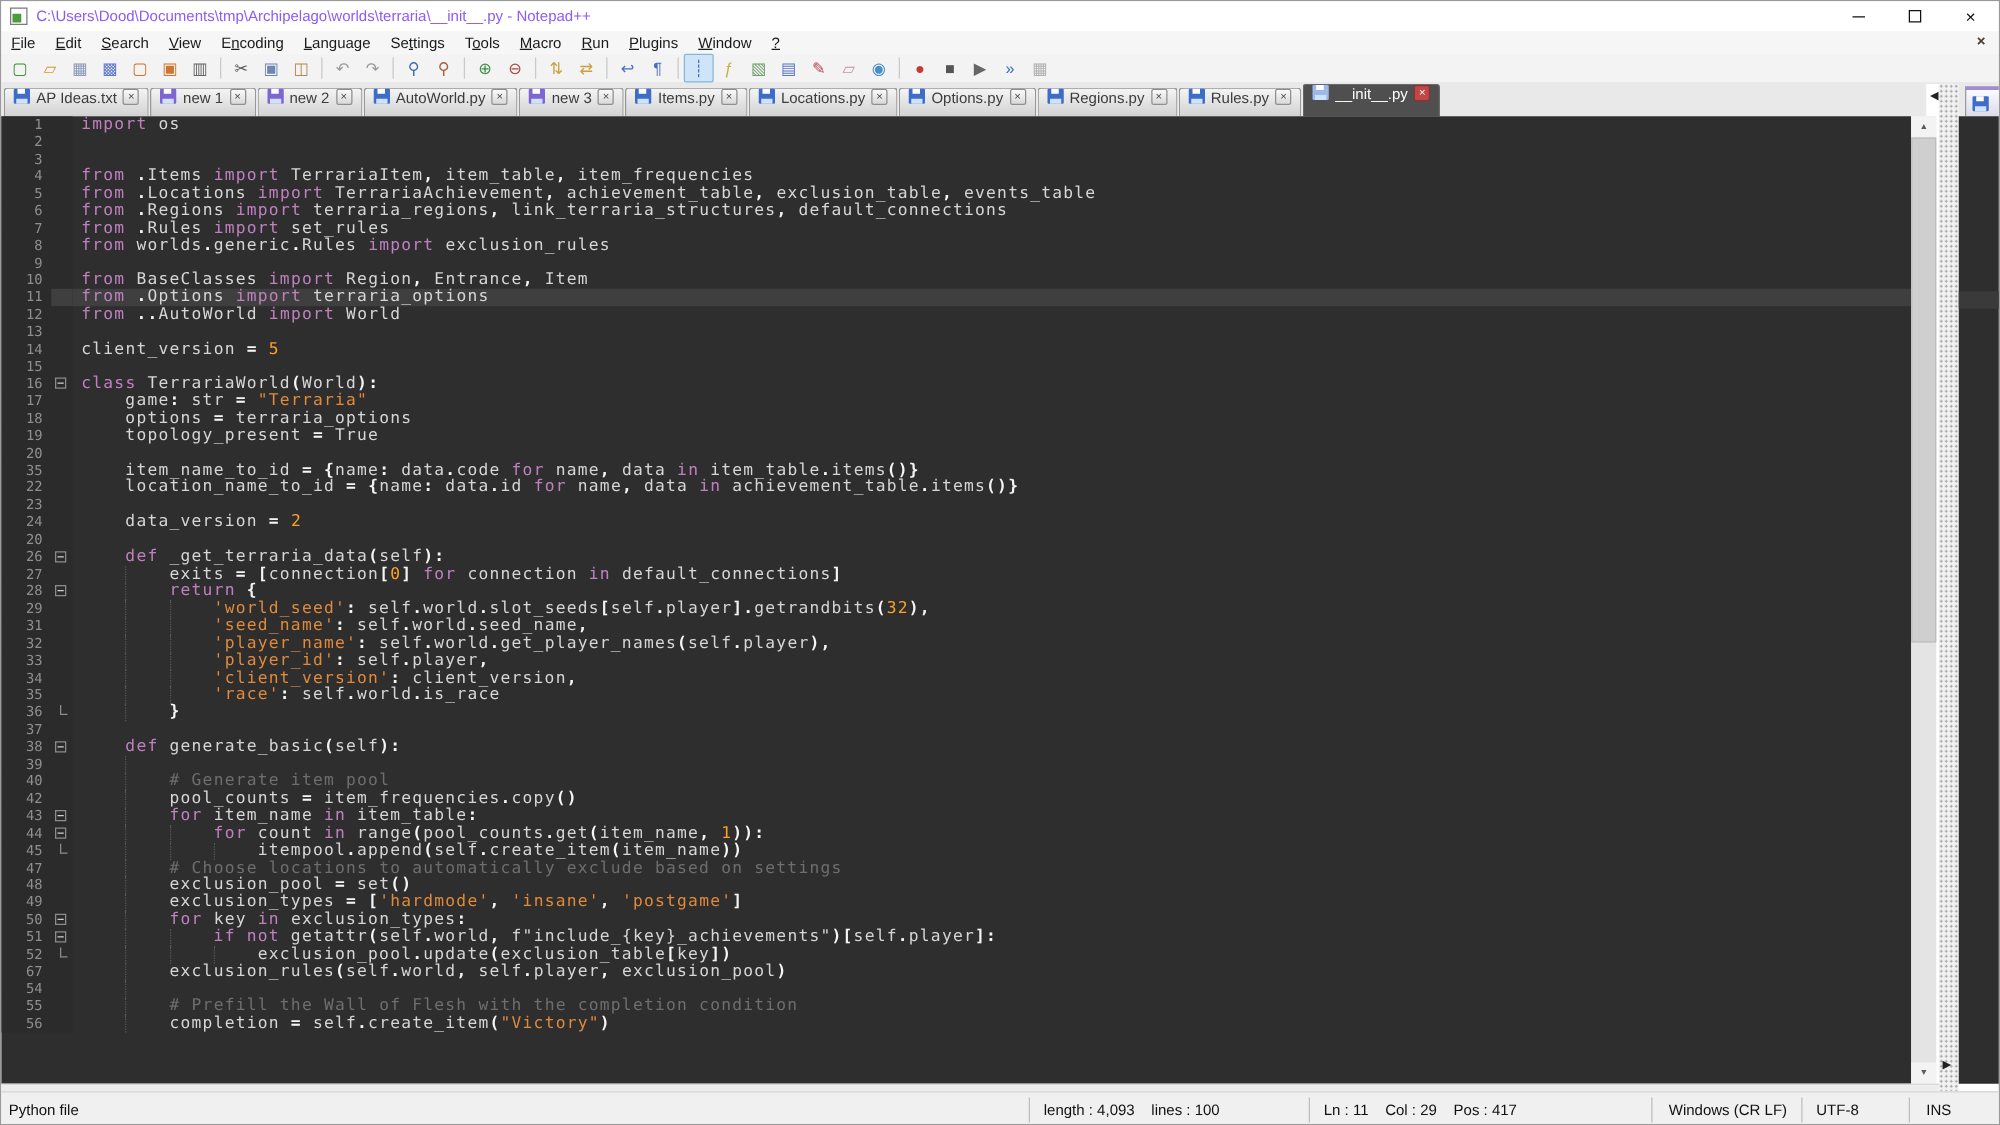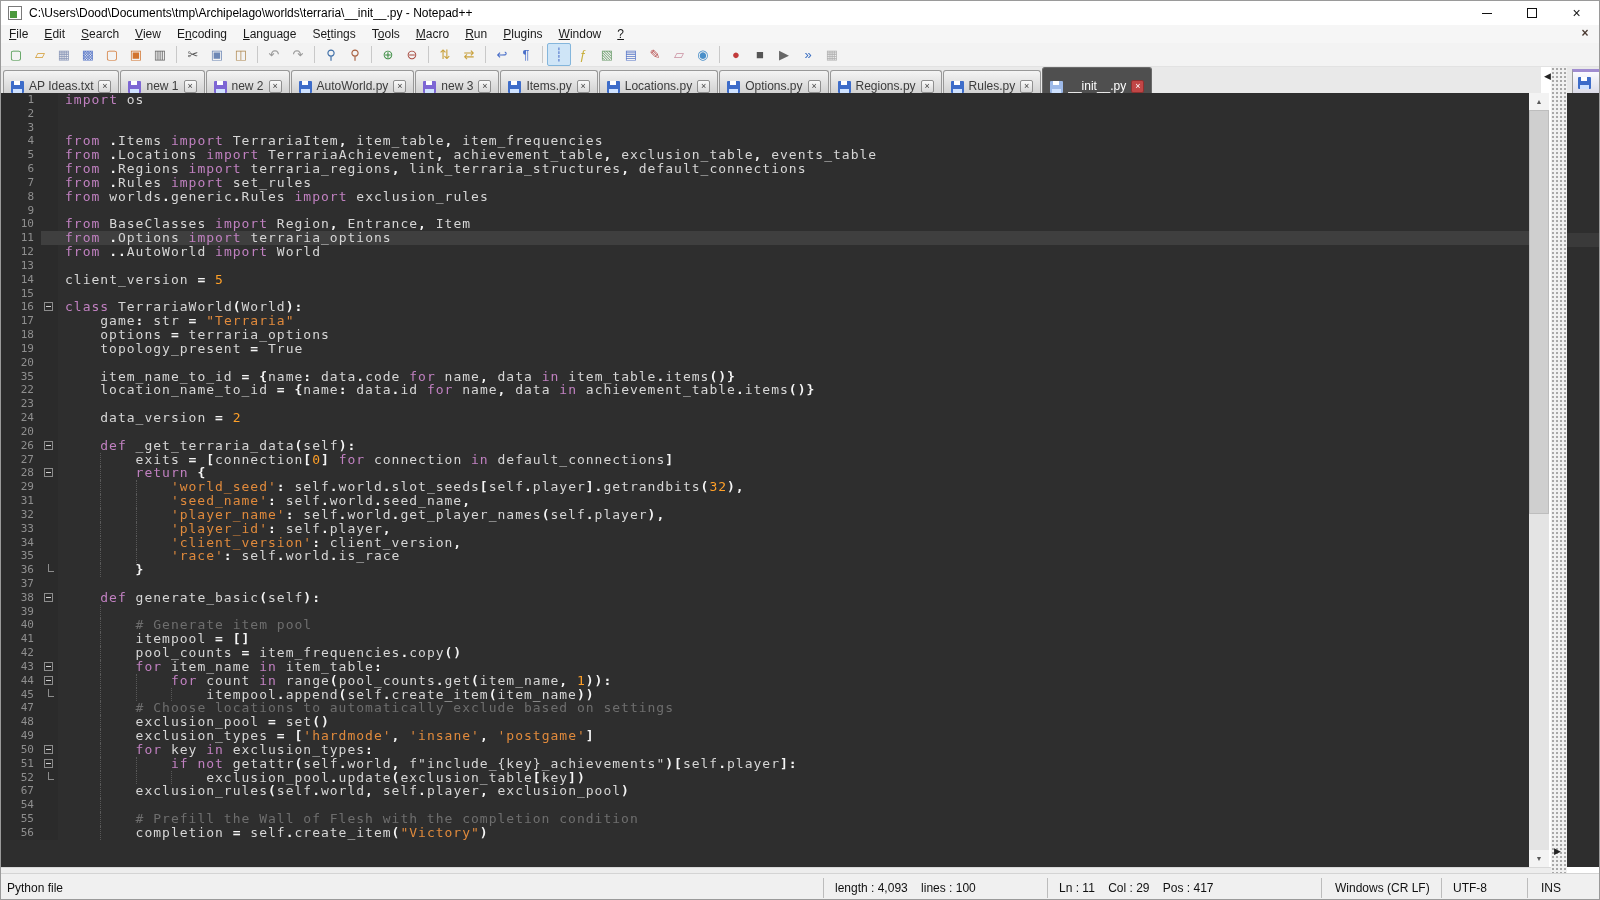--- a/index.html
+++ b/index.html
@@ -3,21 +3,21 @@
 <meta charset="utf-8">
 <style>
   body{margin:0;background:#fff}
   .app{position:relative;width:1600px;height:900px;background:#fff;overflow:hidden;
        font-family:"Liberation Sans",sans-serif;border:1px solid #9a9a9a;box-sizing:border-box}
 
   
   .titlebar{position:absolute;top:0;left:0;width:100%;height:24px;background:#fff;display:flex;align-items:center}
   .app-icon{width:14px;height:14px;margin:0 7px 0 7px;position:relative;background:#fff;border:1px solid #7a7a7a;box-sizing:border-box}
   .app-icon::after{content:"";position:absolute;left:1px;bottom:1px;width:7px;height:7px;background:#4c9a3d}
-  .title-text{font-size:12px;color:#000000;white-space:pre}
+  .title-text{font-size:12px;color:#8b5cf6;white-space:pre}
   .win-btns{position:absolute;right:0;top:0;height:24px;display:flex}
   .wbtn{width:45px;height:24px;display:flex;align-items:center;justify-content:center}
   .min-glyph{width:10px;height:1px;background:#111}
   .restore-glyph{width:8px;height:8px;border:1px solid #111;background:#fff;position:relative}
   .restore-glyph::before{content:"";position:absolute;left:2px;top:-4px;width:7px;height:7px;border:1px solid #111;z-index:-1}
   .close-glyph{font-size:14px;color:#111;line-height:1}
 
   
   .menubar{position:absolute;top:24px;left:0;width:100%;height:18px;background:#f6f6f6;display:flex;font-size:12px;color:#1a1a1a}
   .mitem{padding:0 8px;line-height:18px;white-space:pre}
@@ -26,21 +26,21 @@
 
   
   .toolbar{position:absolute;top:42px;left:0;width:100%;height:24px;background:#f3f3f3;display:flex;align-items:center;padding-left:3px;box-sizing:border-box;border-bottom:1px solid #e2e2e2}
   .tbtn{width:22px;height:21px;display:flex;align-items:center;justify-content:center;border:1px solid transparent;border-radius:2px;flex:0 0 auto}
   .tbtn.pressed{background:#cfe5f7;border-color:#84b6dc}
   .tglyph{font-size:13px;line-height:1}
   .tsep{width:1px;height:17px;background:#c9c9c9;margin:0 4px;flex:0 0 auto}
 
   
   .tabbar{position:absolute;top:66px;left:0;width:1540px;height:26px;background:#e9e9e9;display:flex;align-items:flex-end;padding-left:2px;box-sizing:border-box}
-  .tab{display:flex;align-items:flex-end;gap:5px;padding:0 7px;height:22px;margin-right:1px;
+  .tab{display:flex;align-items:flex-start;gap:5px;padding:0 7px;height:22px;margin-right:1px;
        background:linear-gradient(#f4f4f4,#d2d2d2);border:1px solid #989898;border-bottom:none;
        border-radius:3px 3px 0 0;font-size:12px;color:#3c3c3c;flex:0 0 auto}
   .tab.active{height:25px;background:var(--activeTabBg);color:#fff;border-color:#6a6a6a}
   .flop{width:13px;height:12px;position:relative;display:inline-block;border-radius:1px;flex:0 0 auto}
   .flop::before{content:"";position:absolute;top:0;left:3px;width:6px;height:4px;background:#fff}
   .flop::after{content:"";position:absolute;bottom:0;left:2px;width:9px;height:4px;background:#cfe2ff}
   .flop.saved{background:var(--flopSaved)}
   .flop.unsaved{background:var(--flopUnsaved)}
   .flop.on{background:var(--flopActive)}
   .tclose{width:13px;height:13px;border:1px solid #8f8f8f;background:linear-gradient(#fbfbfb,#d8d8d8);
@@ -491,25 +491,20 @@
           <span class="ln">39</span>
           <span class="fm"></span>
           <span class="ct"><span class="g"></span><span class="g gb"></span></span>
         </div>
         <div class="cl">
           <span class="ln">40</span>
           <span class="fm"></span>
           <span class="ct"><span class="g"></span><span class="g gb"></span><span class="t-c"># Generate item pool</span></span>
         </div>
         <div class="cl">
-          <span class="ln">41</span>
-          <span class="fm"></span>
-          <span class="ct"><span class="g"></span><span class="g gb"></span><span class="t-d">itempool </span><span class="t-o">=</span><span class="t-d"> </span><span class="t-o">[]</span></span>
-        </div>
-        <div class="cl">
           <span class="ln">42</span>
           <span class="fm"></span>
           <span class="ct"><span class="g"></span><span class="g gb"></span><span class="t-d">pool_counts </span><span class="t-o">=</span><span class="t-d"> item_frequencies</span><span class="t-o">.</span><span class="t-d">copy</span><span class="t-o">()</span></span>
         </div>
         <div class="cl">
           <span class="ln">43</span>
           <span class="fm">
             <span class="fb"></span>
           </span>
           <span class="ct"><span class="g"></span><span class="g gb"></span><span class="t-k">for</span><span class="t-d"> item_name </span><span class="t-k">in</span><span class="t-d"> item_table</span><span class="t-o">:</span></span>

